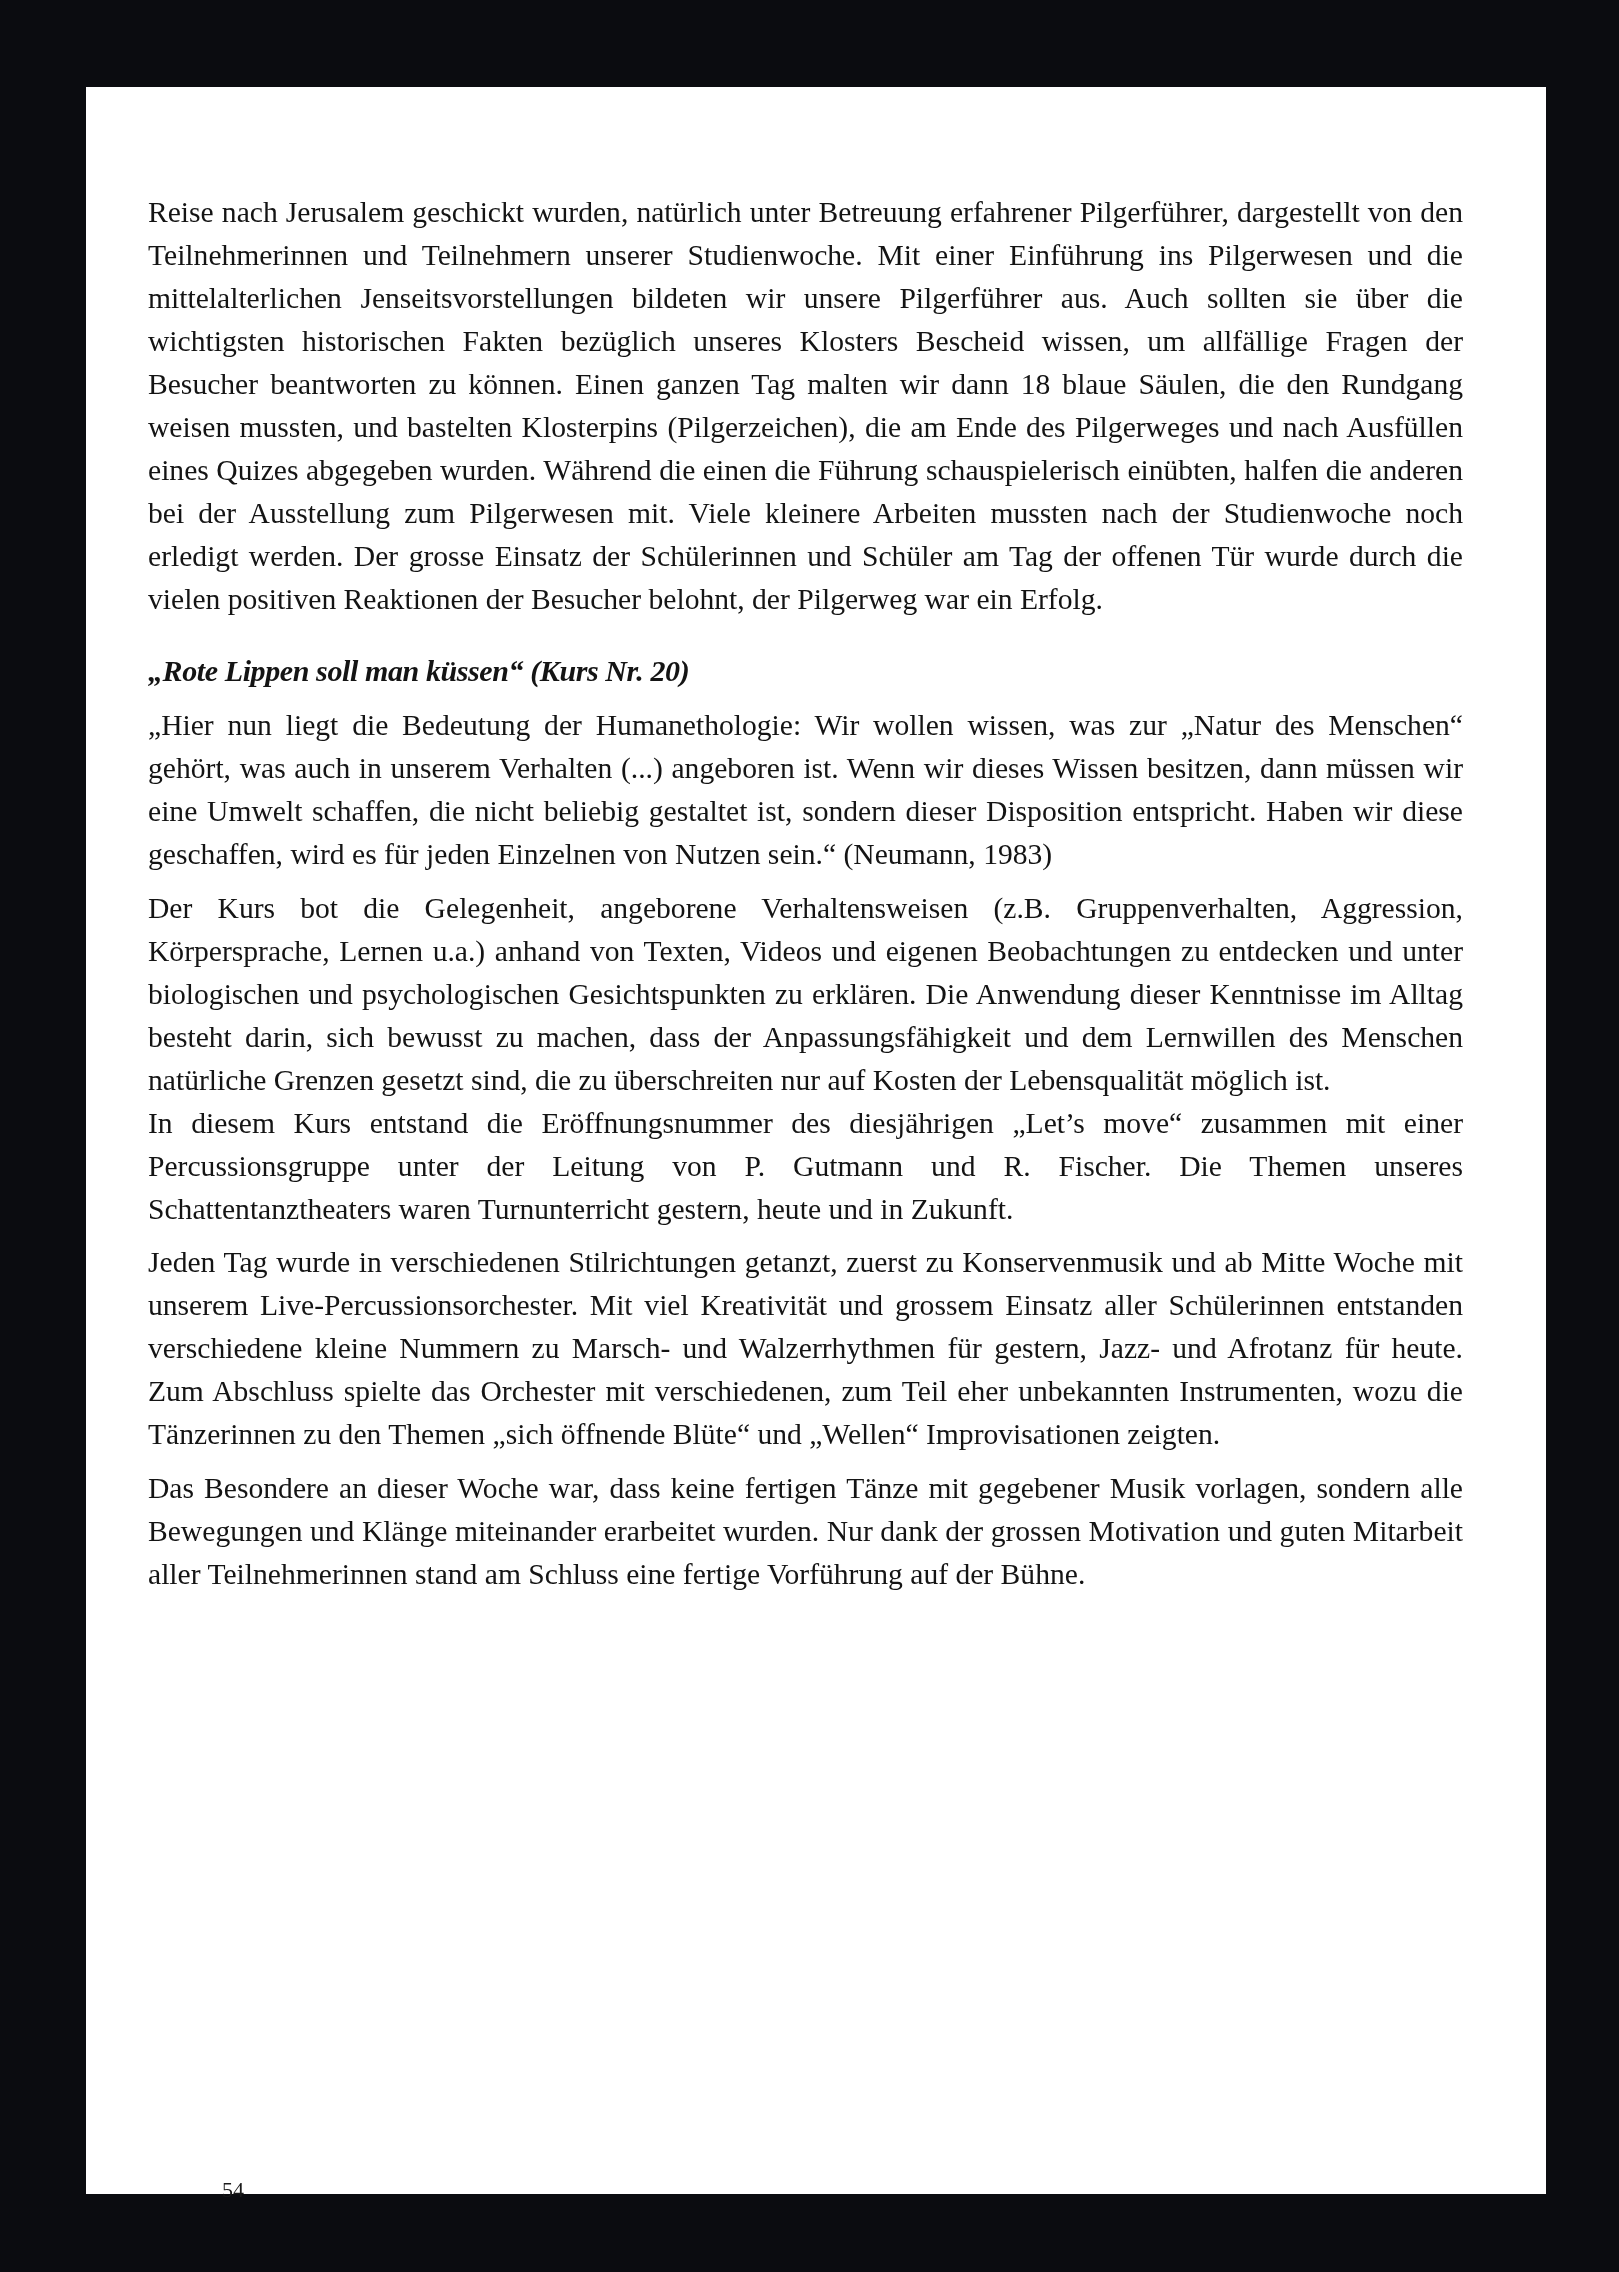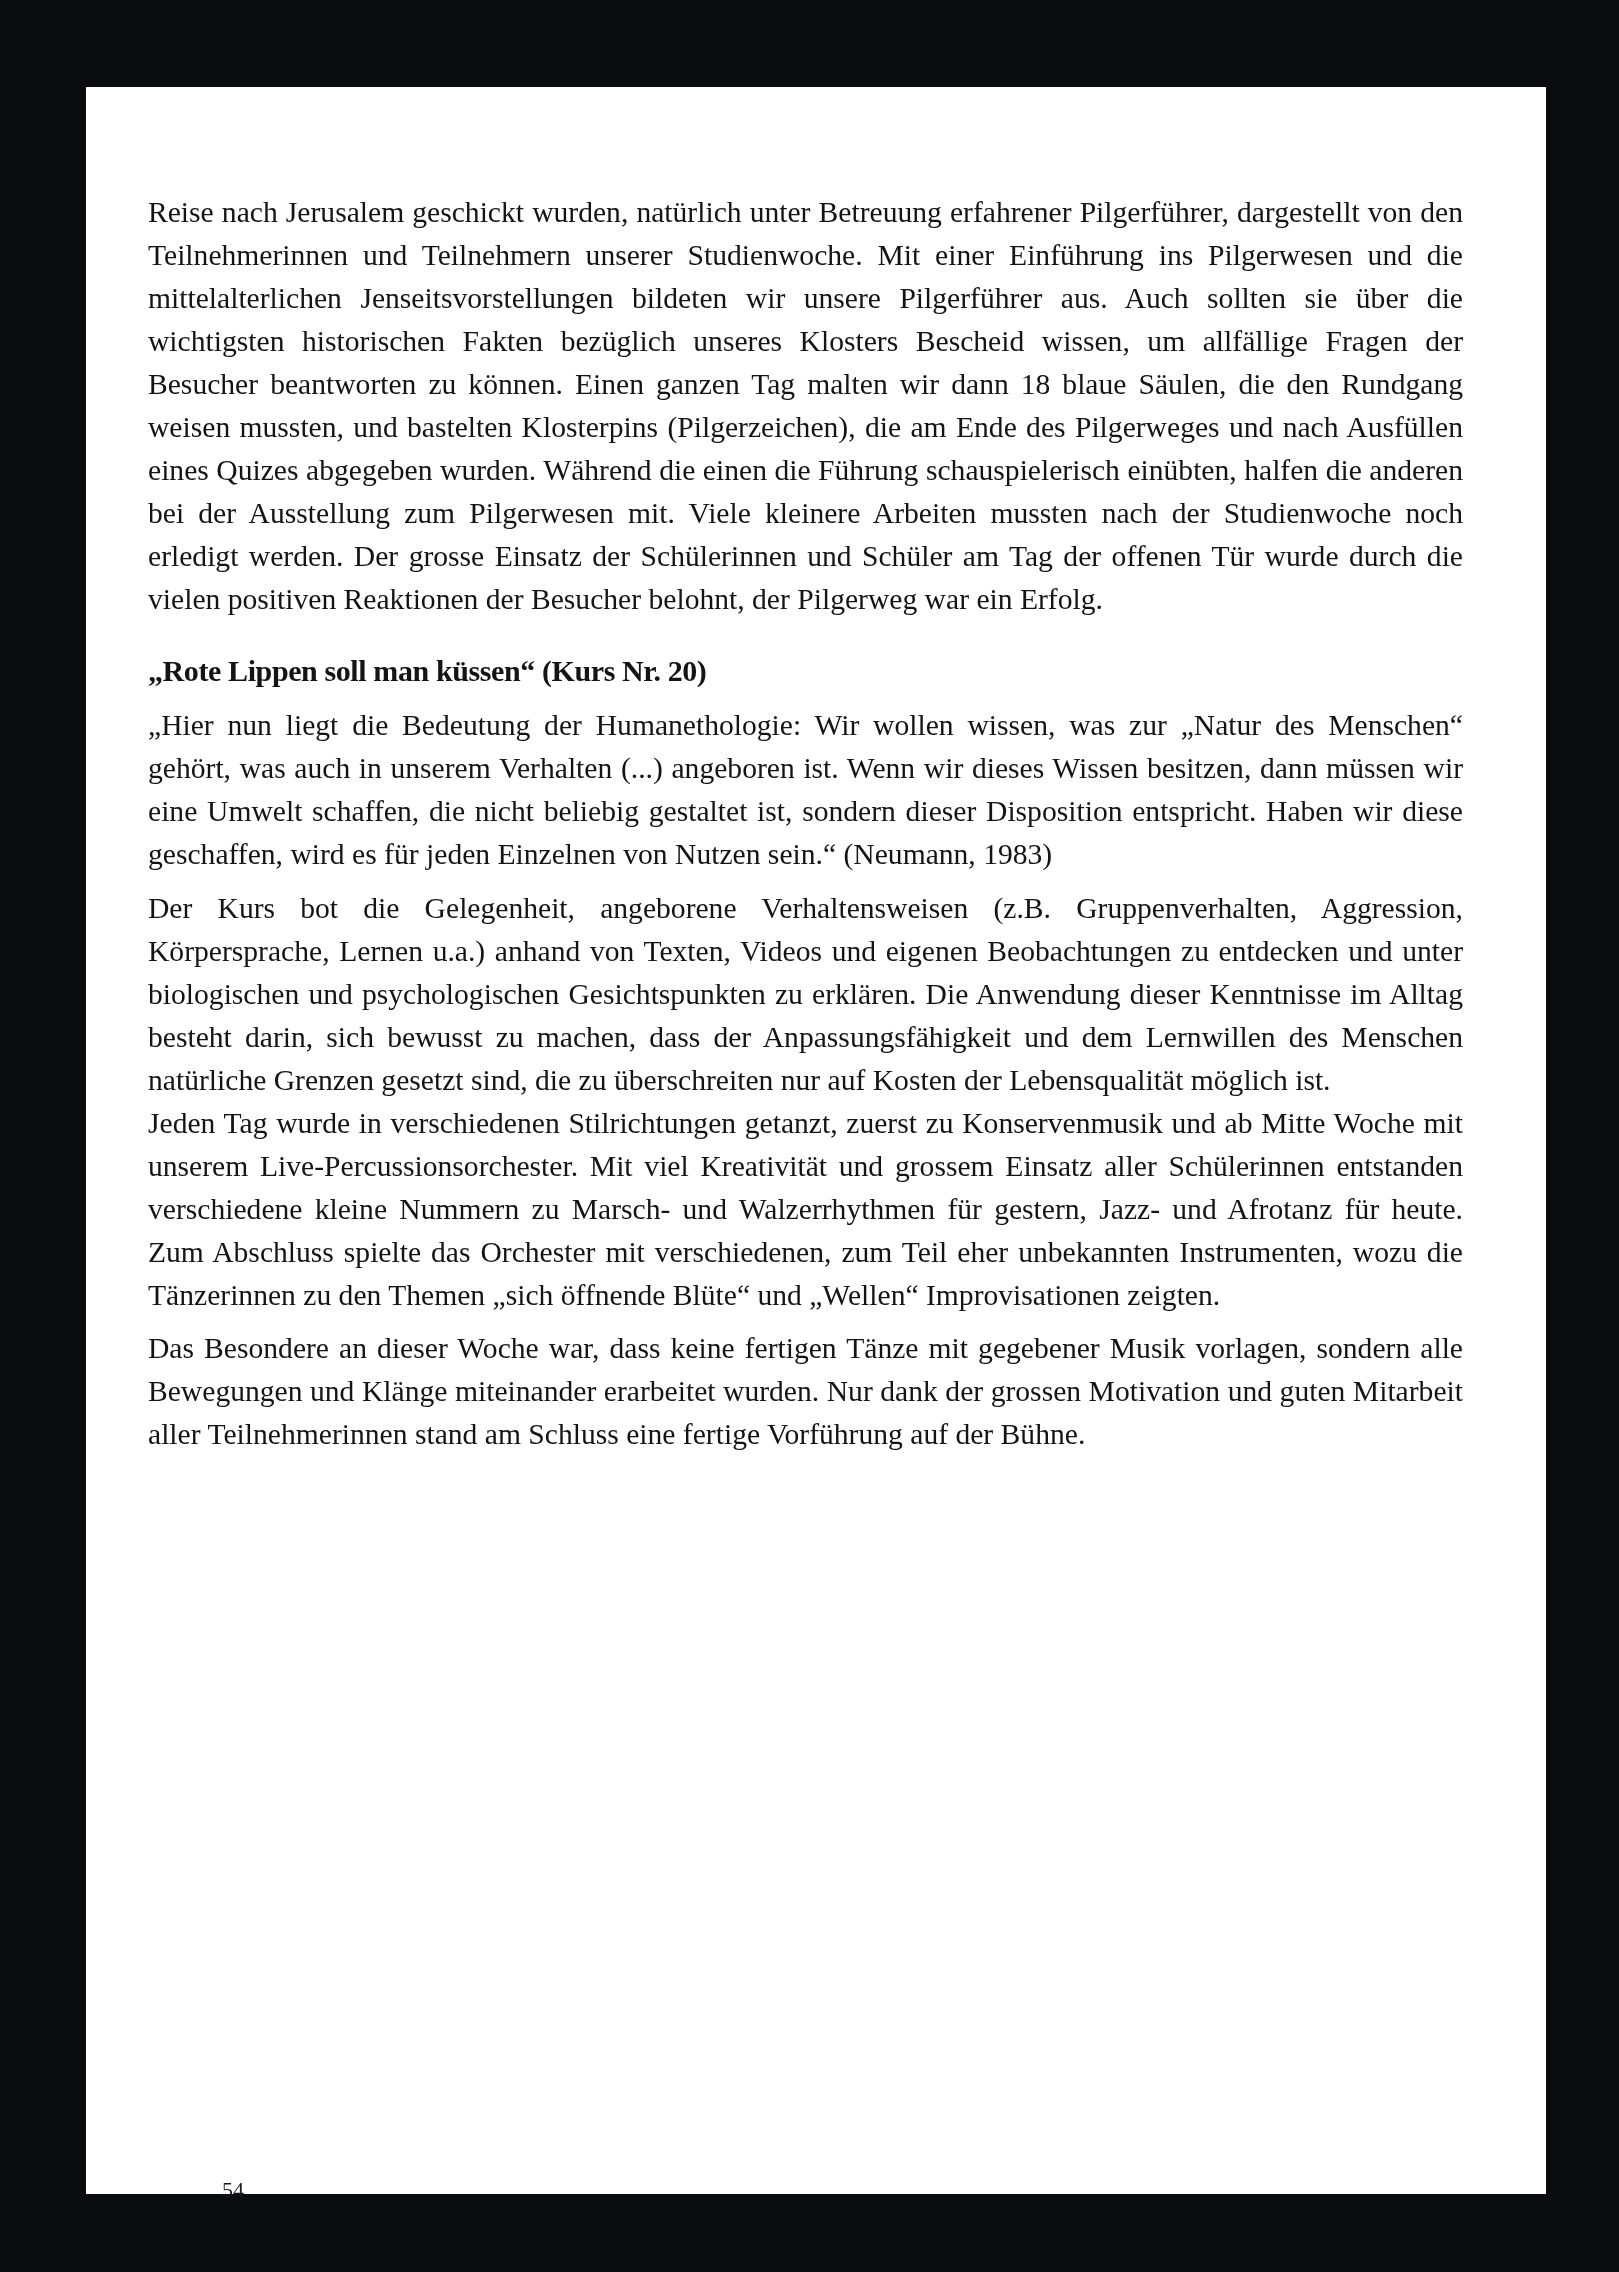--- a/index.html
+++ b/index.html
@@ -35,20 +35,21 @@
     .para {
       margin: 0;
       text-align: justify;
       text-align-last: left;
     }
     .para + .para {
       margin-top: 10.5px;
     }
     .heading {
       font-weight: bold;
+      font-style: italic;
       margin: 0;
       margin-top: 28px;
       margin-bottom: 12px;
       font-size: 30px;
       letter-spacing: -0.4px;
     }
     .subtitle {
       margin: 0;
       margin-bottom: 10.5px;
     }
@@ -70,20 +71,21 @@
 
     <p class="para">Reise nach Jerusalem geschickt wurden, natürlich unter Betreuung erfahrener Pilgerführer, dargestellt von den Teilnehmerinnen und Teilnehmern unserer Studienwoche. Mit einer Einführung ins Pilgerwesen und die mittelalterlichen Jenseitsvorstellungen bildeten wir unsere Pilgerführer aus. Auch sollten sie über die wichtigsten historischen Fakten bezüglich unseres Klosters Bescheid wissen, um allfällige Fragen der Besucher beantworten zu können. Einen ganzen Tag malten wir dann 18 blaue Säulen, die den Rundgang weisen mussten, und bastelten Klosterpins (Pilgerzeichen), die am Ende des Pilgerweges und nach Ausfüllen eines Quizes abgegeben wurden. Während die einen die Führung schauspielerisch einübten, halfen die anderen bei der Ausstellung zum Pilgerwesen mit. Viele kleinere Arbeiten mussten nach der Studienwoche noch erledigt werden. Der grosse Einsatz der Schülerinnen und Schüler am Tag der offenen Tür wurde durch die vielen positiven Reaktionen der Besucher belohnt, der Pilgerweg war ein Erfolg.</p>
 
     <section>
       <h2 class="heading">„Rote Lippen soll man küssen“ (Kurs Nr. 20)</h2>
       <p class="para">„Hier nun liegt die Bedeutung der Humanethologie: Wir wollen wissen, was zur „Natur des Menschen“ gehört, was auch in unserem Verhalten (...) angeboren ist. Wenn wir dieses Wissen besitzen, dann müssen wir eine Umwelt schaffen, die nicht beliebig gestaltet ist, sondern dieser Disposition entspricht. Haben wir diese geschaffen, wird es für jeden Einzelnen von Nutzen sein.“ (Neumann, 1983)</p>
       <p class="para">Der Kurs bot die Gelegenheit, angeborene Verhaltensweisen (z.B. Gruppenverhalten, Aggression, Körpersprache, Lernen u.a.) anhand von Texten, Videos und eigenen Beobachtungen zu entdecken und unter biologischen und psychologischen Gesichtspunkten zu erklären. Die Anwendung dieser Kenntnisse im Alltag besteht darin, sich bewusst zu machen, dass der Anpassungsfähigkeit und dem Lernwillen des Menschen natürliche Grenzen gesetzt sind, die zu überschreiten nur auf Kosten der Lebensqualität möglich ist.</p>
     </section>
 
     <section>
+      <p class="para">In diesem Kurs entstand die Eröffnungsnummer des diesjährigen „Let’s move“ zusammen mit einer Percussionsgruppe unter der Leitung von P. Gutmann und R. Fischer. Die Themen unseres Schattentanztheaters waren Turnunterricht gestern, heute und in Zukunft.</p>
       <p class="para">Jeden Tag wurde in verschiedenen Stilrichtungen getanzt, zuerst zu Konservenmusik und ab Mitte Woche mit unserem Live-Percussionsorchester. Mit viel Kreativität und grossem Einsatz aller Schülerinnen entstanden verschiedene kleine Nummern zu Marsch- und Walzerrhythmen für gestern, Jazz- und Afrotanz für heute. Zum Abschluss spielte das Orchester mit verschiedenen, zum Teil eher unbekannten Instrumenten, wozu die Tänzerinnen zu den Themen „sich öffnende Blüte“ und „Wellen“ Improvisationen zeigten.</p>
       <p class="para">Das Besondere an dieser Woche war, dass keine fertigen Tänze mit gegebener Musik vorlagen, sondern alle Bewegungen und Klänge miteinander erarbeitet wurden. Nur dank der grossen Motivation und guten Mitarbeit aller Teilnehmerinnen stand am Schluss eine fertige Vorführung auf der Bühne.</p>
     </section>
 
   </div>
 
   <div class="page-number">54</div>
 </div>
 
 

